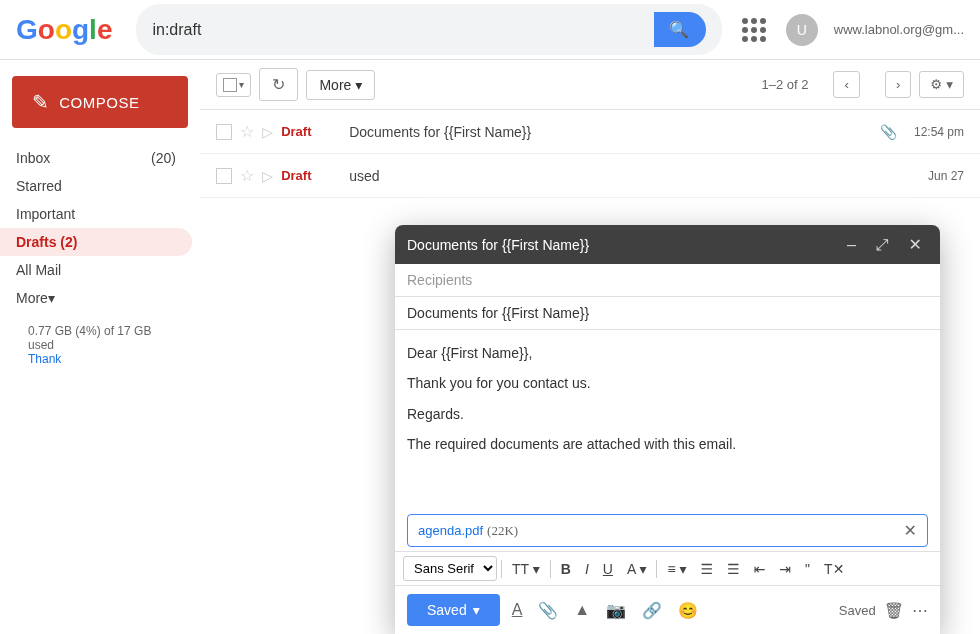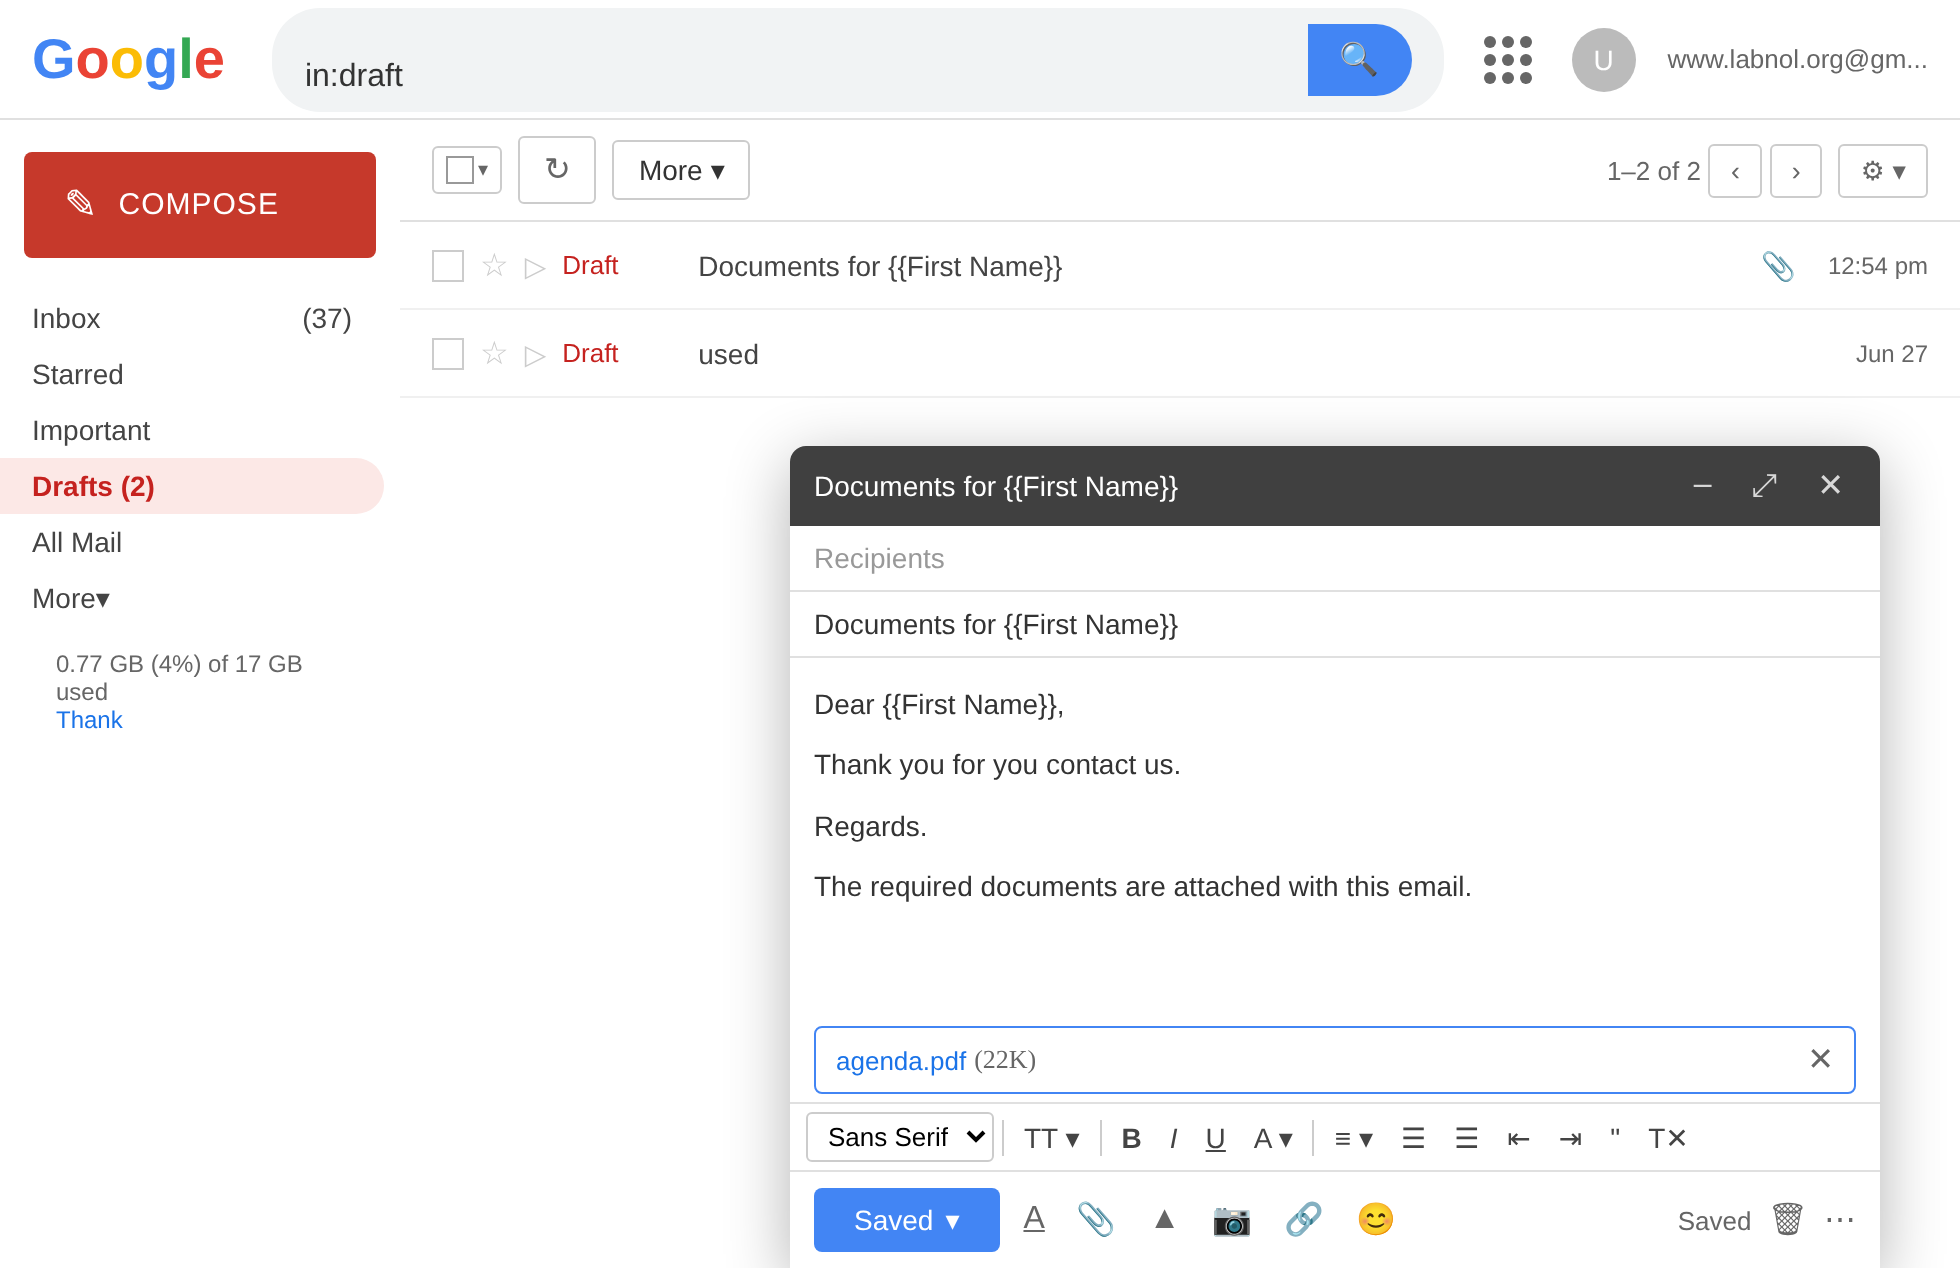--- a/index.html
+++ b/index.html
@@ -21,21 +21,21 @@
     }
     .logo-g { color: #4285F4; font-size: 28px; font-weight: bold; }
     .logo-o1 { color: #EA4335; font-size: 28px; font-weight: bold; }
     .logo-o2 { color: #FBBC05; font-size: 28px; font-weight: bold; }
     .logo-g2 { color: #4285F4; font-size: 28px; font-weight: bold; }
     .logo-l { color: #34A853; font-size: 28px; font-weight: bold; }
     .logo-e { color: #EA4335; font-size: 28px; font-weight: bold; }
 
     .search-bar {
       display: flex;
-      align-items: flex-end;
+      align-items: center;
       flex: 1;
       max-width: 620px;
       background: #f1f3f4;
       border-radius: 24px;
       padding: 8px 16px;
       margin-right: 16px;
     }
     .search-input {
       flex: 1;
       border: none;
@@ -165,21 +165,21 @@
       padding: 6px 12px;
       cursor: pointer;
       font-size: 14px;
       color: #333;
       display: flex; align-items: center; gap: 4px;
     }
     .pagination {
       margin-left: auto;
       display: flex;
       align-items: center;
-      gap: 4px;
+      gap: 25px;
       color: #666;
       font-size: 13px;
     }
     .page-nav-btn {
       background: none;
       border: 1px solid #ccc;
       border-radius: 3px;
       padding: 5px 10px;
       cursor: pointer;
       color: #666;
@@ -204,21 +204,21 @@
       cursor: pointer;
       min-height: 44px;
       gap: 8px;
     }
     .email-row .cb { width: 16px; height: 16px; border: 1px solid #ccc; background: white; cursor: pointer; }
     .star-icon { color: #ccc; font-size: 16px; cursor: pointer; }
     .important-icon { color: #ccc; font-size: 14px; cursor: pointer; }
     .email-label {
       width: 60px;
       color: #c5221f;
-      font-weight: normal;
+      font-weight: bold;
       font-size: 13px;
       flex-shrink: 0;
     }
     .email-subject { flex: 1; font-size: 14px; color: #444; }
     .email-attach { color: #666; margin-right: 8px; }
     .email-time { font-size: 12px; color: #666; white-space: nowrap; }
 
     
     .storage-info {
       padding: 12px 28px;
@@ -406,21 +406,21 @@
 <div class="layout">
 
   <div class="sidebar">
     <button class="compose-btn">
       <span class="compose-plus">✎</span>
       <span>COMPOSE</span>
     </button>
 
     <div class="sidebar-item">
       <span>Inbox</span>
-      <span class="count">(37)</span>
+      <span class="count">(20)</span>
     </div>
     <div class="sidebar-item">
       <span>Starred</span>
     </div>
     <div class="sidebar-item">
       <span>Important</span>
     </div>
     <div class="sidebar-item active">
       <span>Drafts (2)</span>
     </div>

